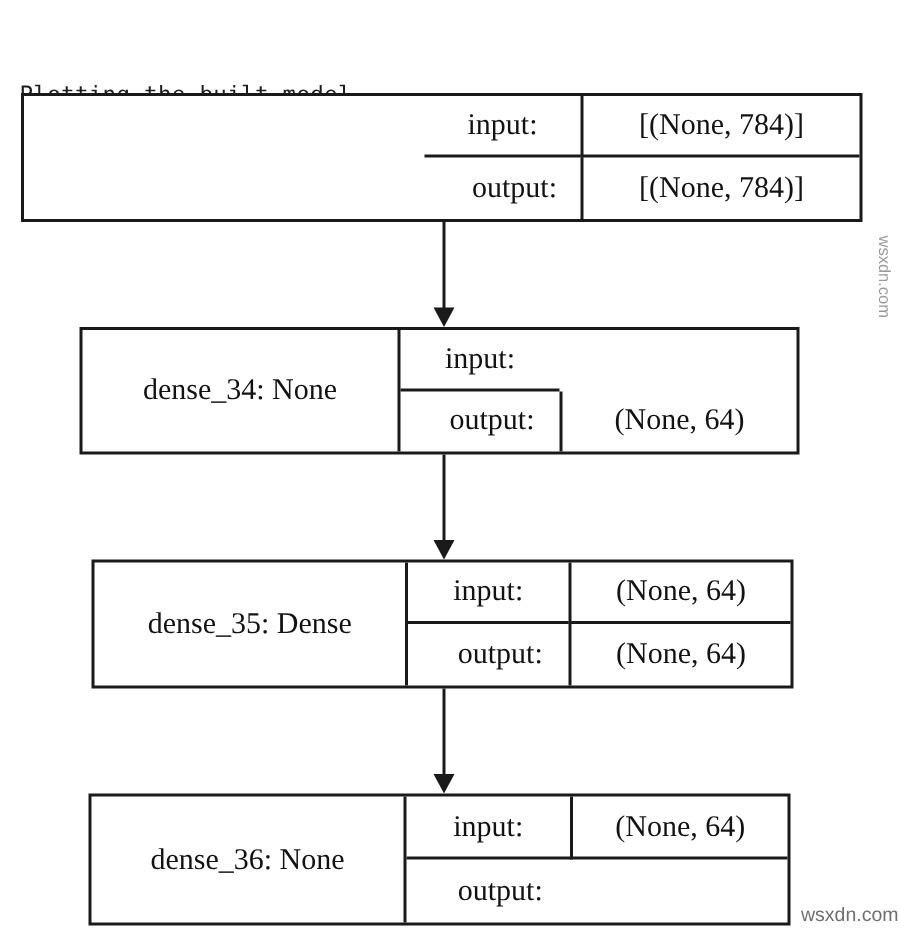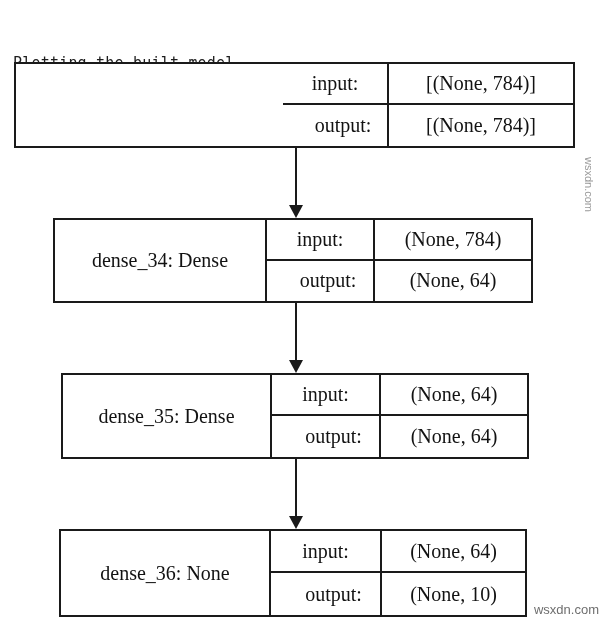--- a/index.html
+++ b/index.html
@@ -76,23 +76,22 @@
   <div class="cell key2">output:</div>
   <div class="cell val2">[(None, 784)]</div>
 </div>
 
 <div class="arrow" style="left:289px;top:148px;height:70px;">
   <div class="shaft" style="height:58px;"></div>
   <div class="head"></div>
 </div>
 
 <div class="node" style="left:53px;top:218px;width:480px;height:85px;grid-template-columns:212px 106px 1fr;">
-  <div class="cell label">dense_34: Dense</div>
+  <div class="cell label">dense_34: None</div>
   <div class="cell key1">input:</div>
-  <div class="cell val1">(None, 784)</div>
   <div class="cell key2">output:</div>
   <div class="cell val2">(None, 64)</div>
 </div>
 
 <div class="arrow" style="left:289px;top:303px;height:70px;">
   <div class="shaft" style="height:58px;"></div>
   <div class="head"></div>
 </div>
 
 <div class="node" style="left:61px;top:373px;width:468px;height:86px;grid-template-columns:209px 107px 1fr;">
@@ -106,17 +105,16 @@
 <div class="arrow" style="left:289px;top:459px;height:70px;">
   <div class="shaft" style="height:58px;"></div>
   <div class="head"></div>
 </div>
 
 <div class="node" style="left:59px;top:529px;width:468px;height:88px;grid-template-columns:210px 109px 1fr;">
   <div class="cell label">dense_36: None</div>
   <div class="cell key1">input:</div>
   <div class="cell val1">(None, 64)</div>
   <div class="cell key2">output:</div>
-  <div class="cell val2">(None, 10)</div>
 </div>
 
 <div class="wm-side">wsxdn.com</div>
 <div class="wm-bottom">wsxdn.com</div>
 
 </body></html>

